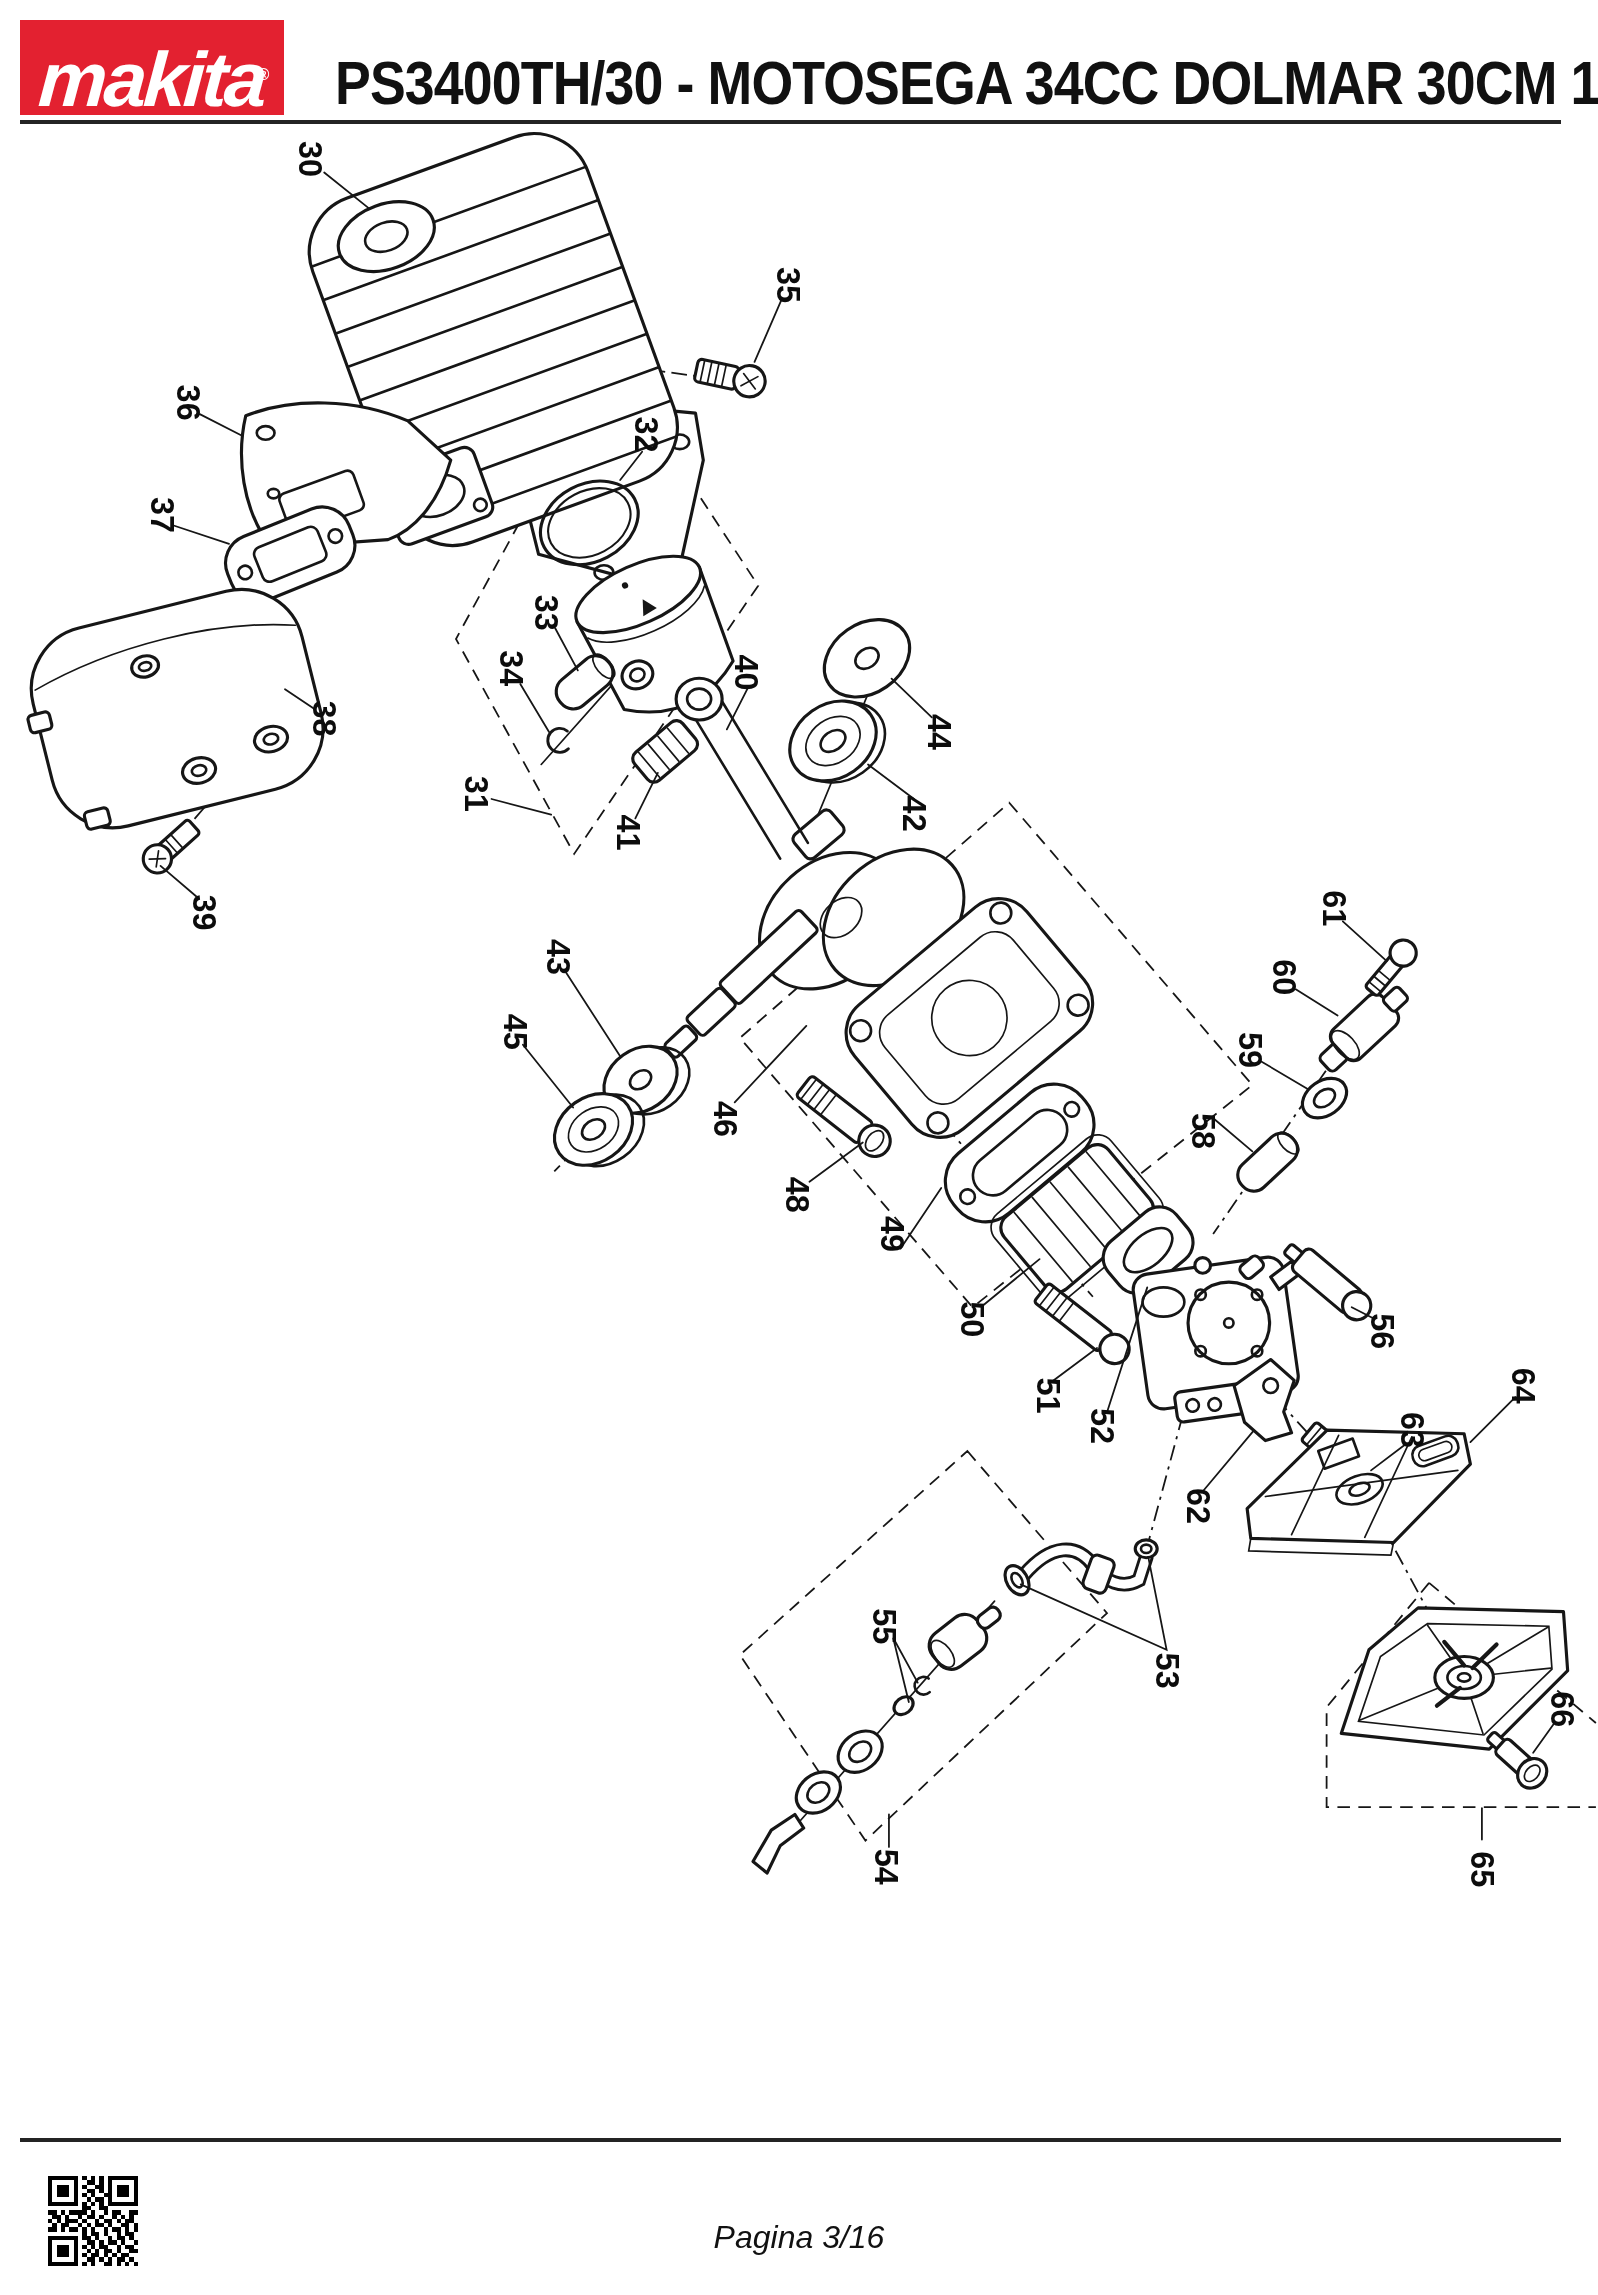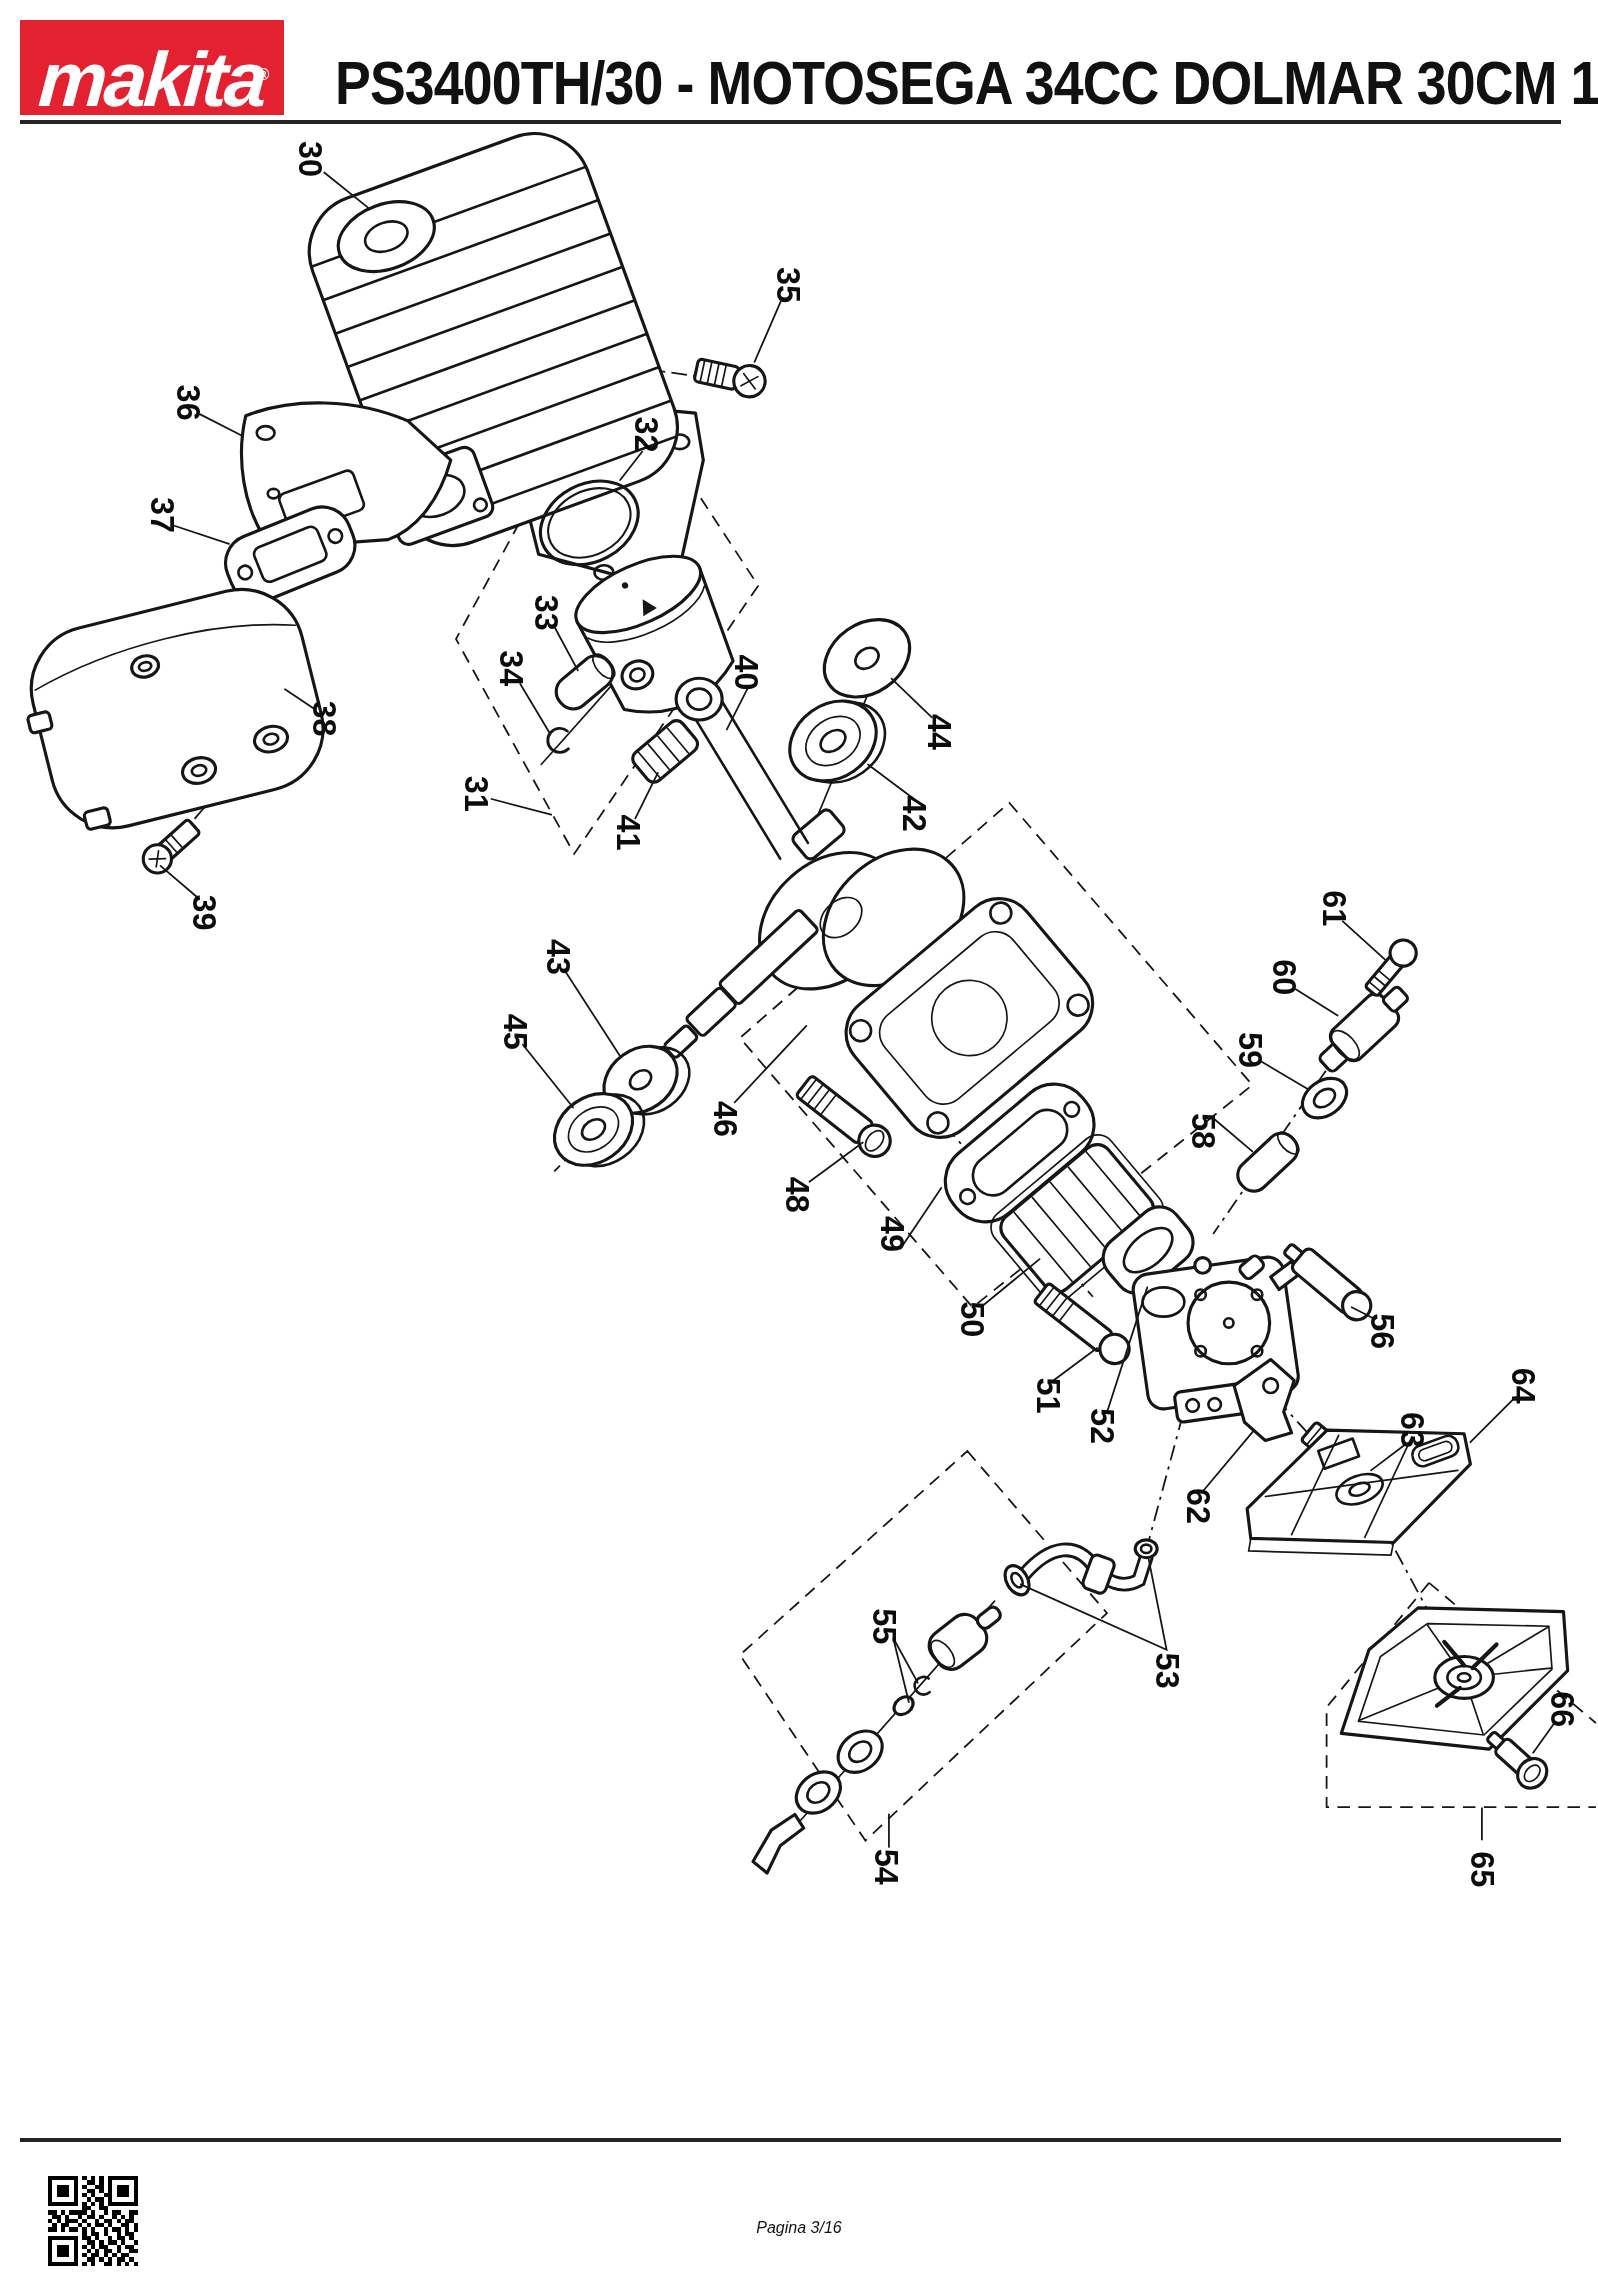--- a/index.html
+++ b/index.html
@@ -11,21 +11,21 @@
   .logo-text{color:#fff;font-style:italic;font-weight:bold;font-size:77px;line-height:0.92;
              letter-spacing:-3.1px;transform:skewX(-4deg);}
   .logo-reg{position:absolute;right:14.6px;top:46px;color:#fff;font-size:15.7px;font-style:normal;font-weight:bold;}
   .title{position:absolute;left:335px;top:48px;font-weight:bold;font-size:61px;
          letter-spacing:-1px;transform:scaleX(0.88);transform-origin:left top;white-space:nowrap;color:#111;}
   .rule{position:absolute;left:20px;width:1541px;height:4.2px;background:#242424;}
   .rule.top{top:120px;}
   .rule.bottom{top:2138px;}
   
   .pageno{position:absolute;left:0;top:2219px;width:100%;text-align:center;
-          font-size:16px;font-style:italic;color:#111;}
+          font-size:32px;font-style:italic;color:#111;}
   .qr{position:absolute;left:48px;top:2176px;width:90px;height:90px;}
   
   svg.diagram{position:absolute;left:0;top:0;}
   .ln{fill:none;stroke:#161616;stroke-width:5;stroke-linecap:round;stroke-linejoin:round;}
   .fw{fill:#ffffff;stroke:#161616;stroke-width:6;stroke-linejoin:round;}
   .thin{fill:none;stroke:#161616;stroke-width:3.2;stroke-linecap:round;}
   .leader{fill:none;stroke:#161616;stroke-width:3.4;stroke-linecap:round;}
   .dashdot{fill:none;stroke:#161616;stroke-width:3.4;stroke-dasharray:30 12 6 12;}
   .dash{fill:none;stroke:#161616;stroke-width:3.4;stroke-dasharray:24 16;fill:none;}
   .lbl{font-family:"Liberation Sans",sans-serif;font-weight:bold;font-size:62px;fill:#0c0c0c;}

